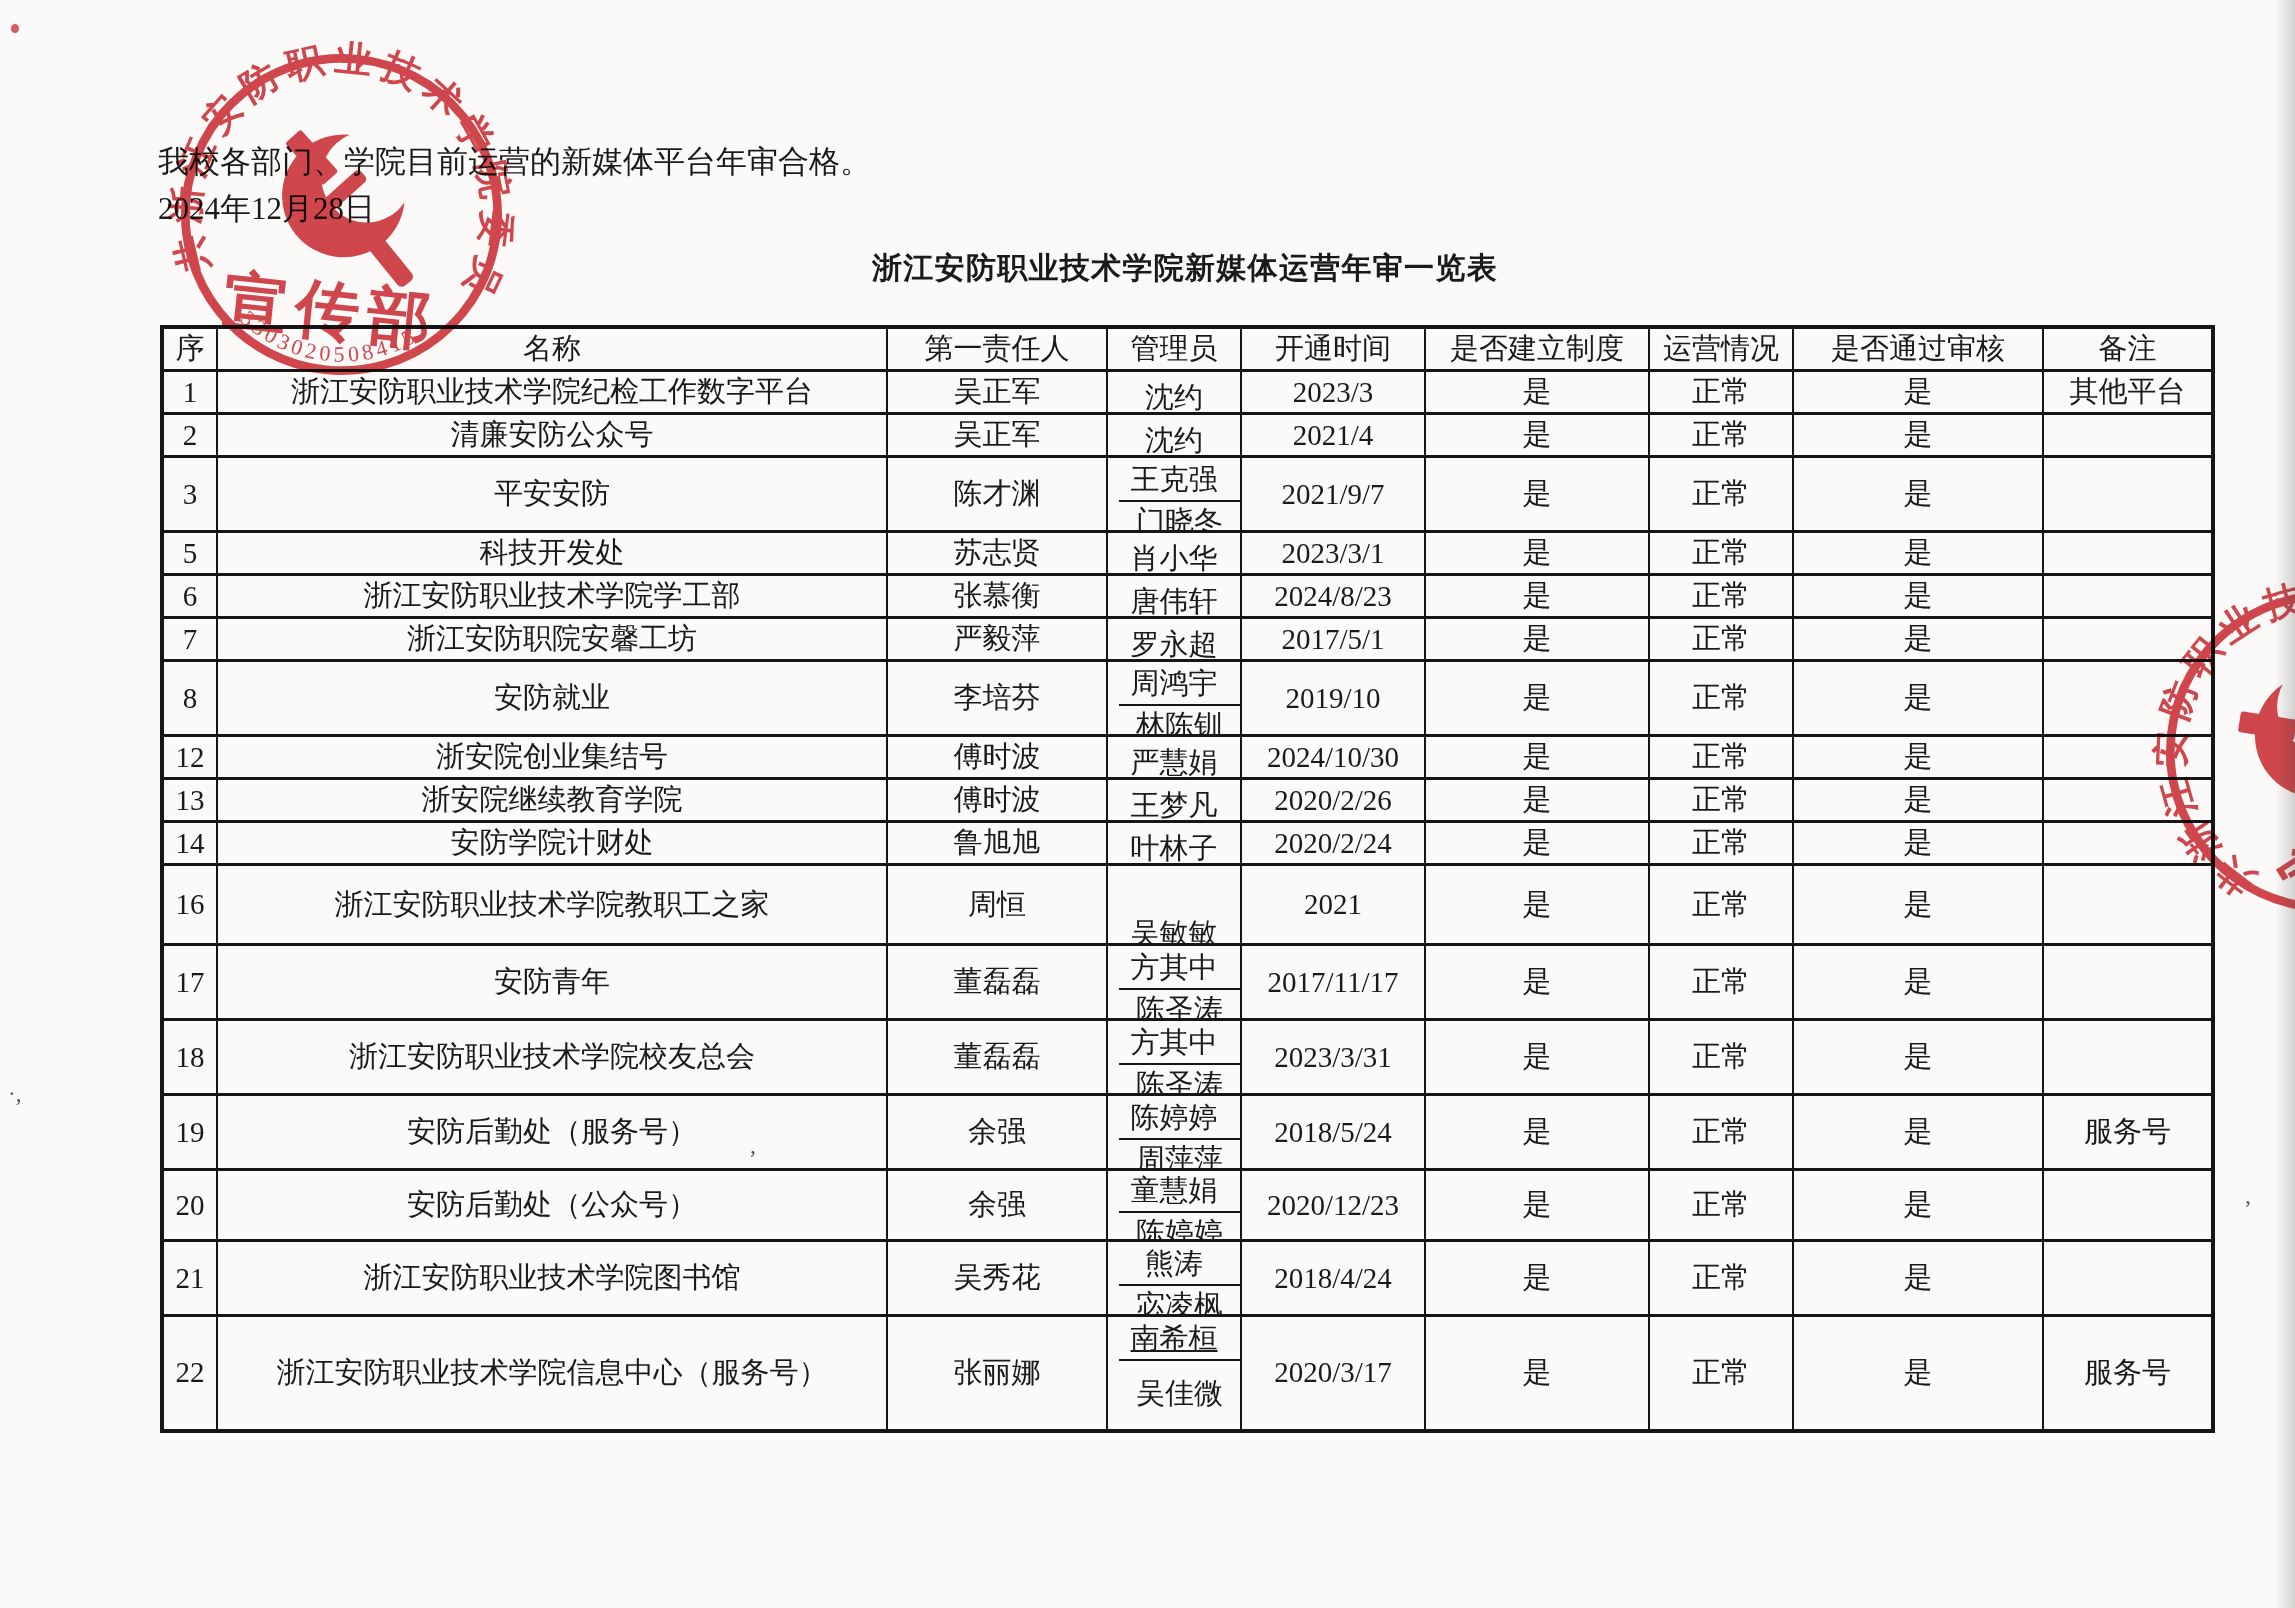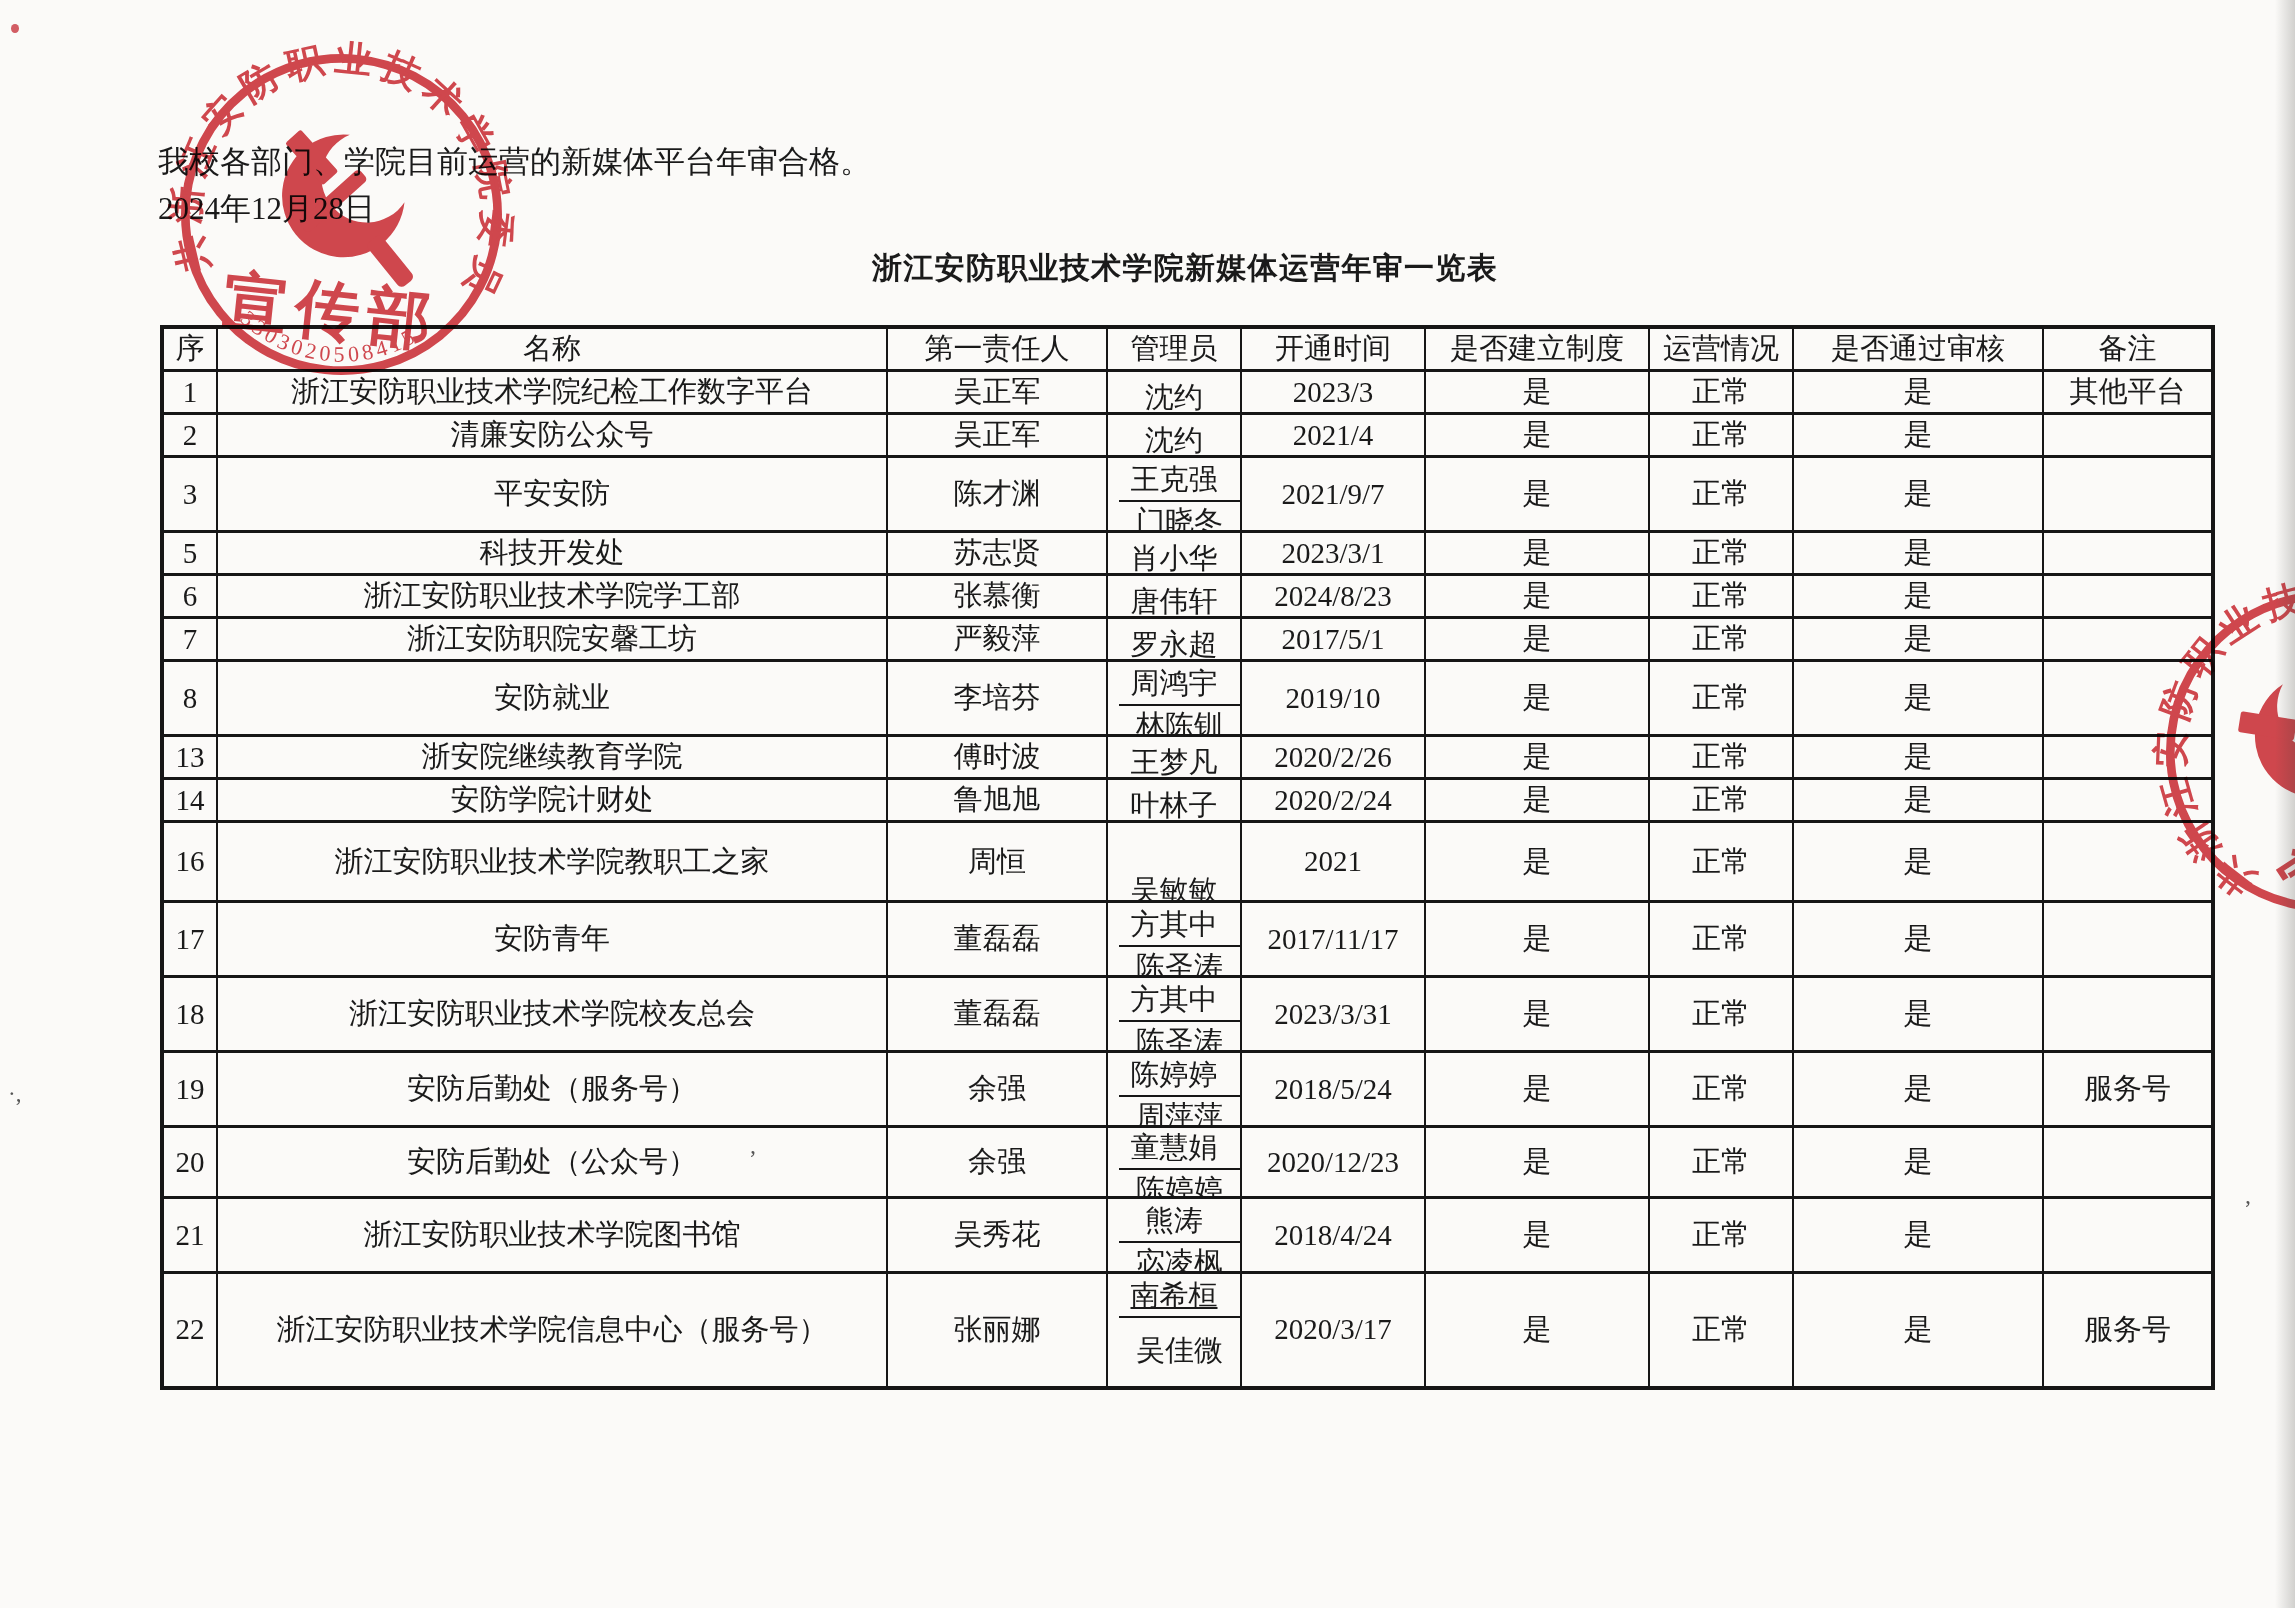--- a/index.html
+++ b/index.html
@@ -212,20 +212,35 @@
               <div class="mgr mgr-sep">林陈钏</div>
             </div>
           </td>
           <td>2019/10</td>
           <td>是</td>
           <td>正常</td>
           <td>是</td>
           <td></td>
         </tr>
         <tr style="height: 36px;">
+          <td>12</td>
+          <td>浙安院创业集结号</td>
+          <td>傅时波</td>
+          <td class="mgrcell">
+            <div class="mgrs" style="height: 29px;">
+              <div class="mgr">严慧娟</div>
+            </div>
+          </td>
+          <td>2024/10/30</td>
+          <td>是</td>
+          <td>正常</td>
+          <td>是</td>
+          <td></td>
+        </tr>
+        <tr style="height: 36px;">
           <td>13</td>
           <td>浙安院继续教育学院</td>
           <td>傅时波</td>
           <td class="mgrcell">
             <div class="mgrs" style="height: 29px;">
               <div class="mgr">王梦凡</div>
             </div>
           </td>
           <td>2020/2/26</td>
           <td>是</td>

